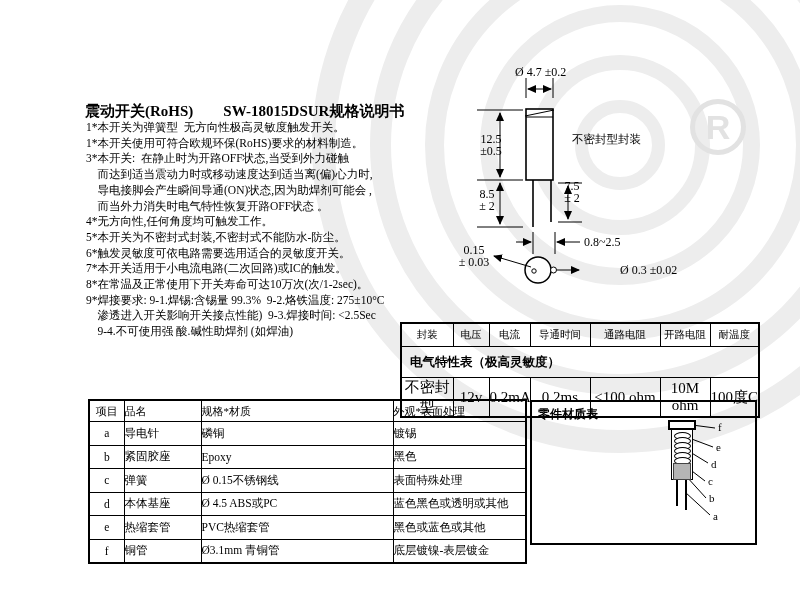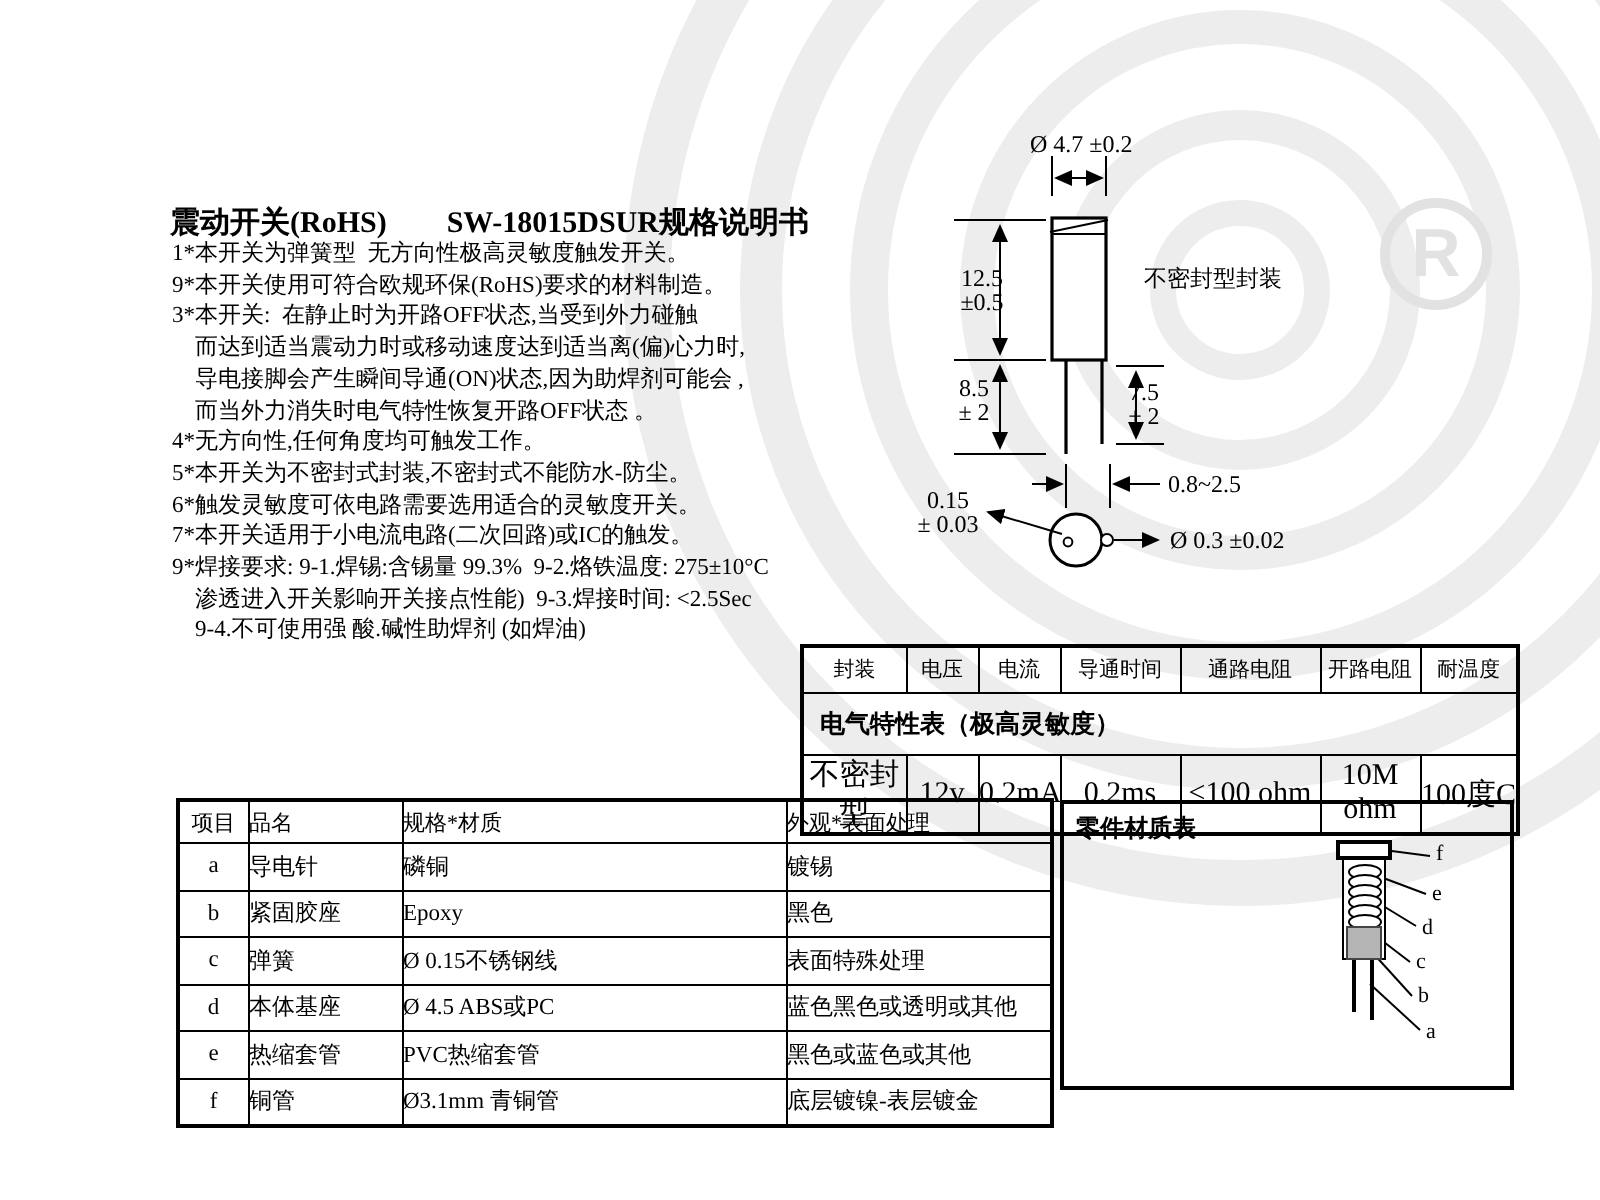--- a/index.html
+++ b/index.html
@@ -54,29 +54,30 @@
     <div class="ring" style="left:312px;top:-163px;width:616px;height:616px;border-width:23px;"></div>
     <div class="rmark">R</div>
   </div>
 
   <div class="layer content">
 
     <div class="doc-title">震动开关(RoHS)　　SW-18015DSUR规格说明书</div>
 
     <div class="spec-list">
       <div class="spec-line">1*本开关为弹簧型  无方向性极高灵敏度触发开关。</div>
-      <div class="spec-line">9*本开关使用可符合欧规环保(RoHS)要求的材料制造。</div>
+      <div class="spec-line">1*本开关使用可符合欧规环保(RoHS)要求的材料制造。</div>
       <div class="spec-line">3*本开关:  在静止时为开路OFF状态,当受到外力碰触</div>
       <div class="spec-line">    而达到适当震动力时或移动速度达到适当离(偏)心力时,</div>
       <div class="spec-line">    导电接脚会产生瞬间导通(ON)状态,因为助焊剂可能会 ,</div>
       <div class="spec-line">    而当外力消失时电气特性恢复开路OFF状态 。</div>
       <div class="spec-line">4*无方向性,任何角度均可触发工作。</div>
       <div class="spec-line">5*本开关为不密封式封装,不密封式不能防水-防尘。</div>
       <div class="spec-line">6*触发灵敏度可依电路需要选用适合的灵敏度开关。</div>
       <div class="spec-line">7*本开关适用于小电流电路(二次回路)或IC的触发。</div>
+      <div class="spec-line">8*在常温及正常使用下开关寿命可达10万次(次/1-2sec)。</div>
       <div class="spec-line">9*焊接要求: 9-1.焊锡:含锡量 99.3%  9-2.烙铁温度: 275±10°C</div>
       <div class="spec-line">    渗透进入开关影响开关接点性能)  9-3.焊接时间: &lt;2.5Sec</div>
       <div class="spec-line">    9-4.不可使用强 酸.碱性助焊剂 (如焊油)</div>
     </div>
 
     <svg class="drawing" width="250" height="235" viewBox="0 0 250 235">
       <defs>
         <marker id="ae" markerWidth="9" markerHeight="8" refX="8" refY="4" orient="auto">
           <path d="M0,0 L9,4 L0,8 z" fill="#000"></path>
         </marker>
@@ -118,26 +119,26 @@
       <line x1="102" y1="210" x2="124" y2="210" stroke="#000" stroke-width="1" marker-end="url(#ae)"></line>
       <line x1="76" y1="207" x2="39" y2="196" stroke="#000" stroke-width="1" marker-end="url(#ae)"></line>
     </svg>
 
     <div class="dim" style="left:515px;top:66px;">Ø 4.7 ±0.2</div>
     <div class="pkg-label">不密封型封装</div>
     <div class="dim c" style="left:476px;top:133px;width:30px;">12.5
 ±0.5</div>
     <div class="dim c" style="left:473px;top:188px;width:28px;">8.5
 ± 2</div>
-    <div class="dim c" style="left:558px;top:190px;width:28px;text-align:center;">7.5
+    <div class="dim c" style="left:558px;top:180px;width:28px;text-align:center;">7.5
 ± 2</div>
     <div class="dim" style="left:584px;top:236px;">0.8~2.5</div>
     <div class="dim c" style="left:455px;top:244px;width:38px;">0.15
 ± 0.03</div>
-    <div class="dim" style="left:585px;top:264px;">Ø 0.3 ±0.02</div>
+    <div class="dim" style="left:620px;top:264px;">Ø 0.3 ±0.02</div>
 
     <table class="grid etable">
       <colgroup>
         <col style="width:52px">
           <col style="width:36px">
           <col style="width:41px">
           <col style="width:60px">
         <col style="width:70px">
           <col style="width:50px">
           <col style="width:49px">

